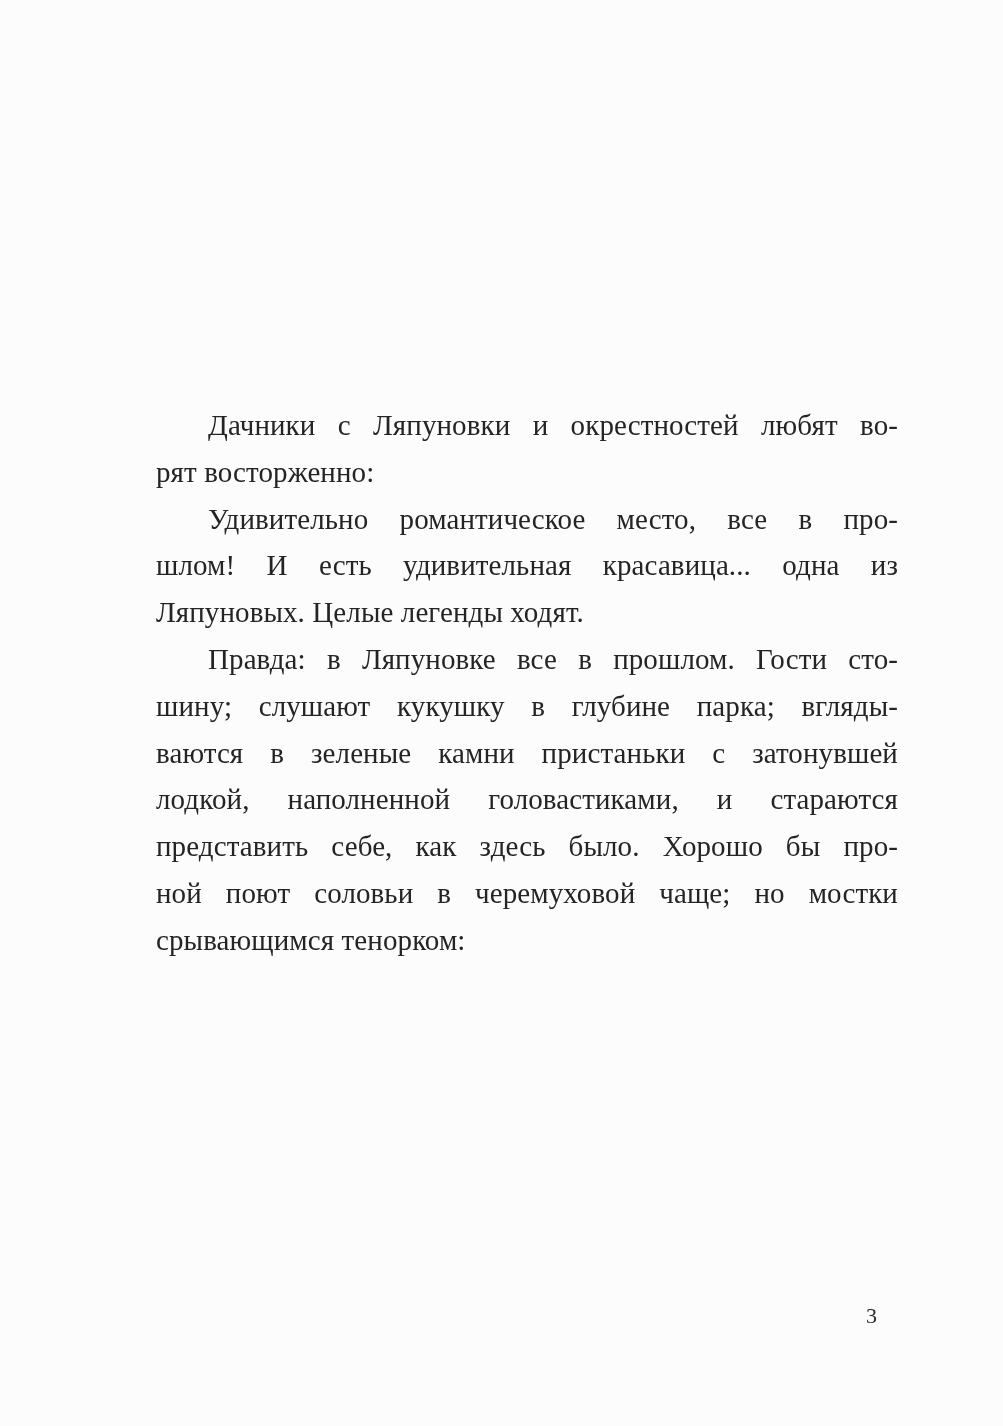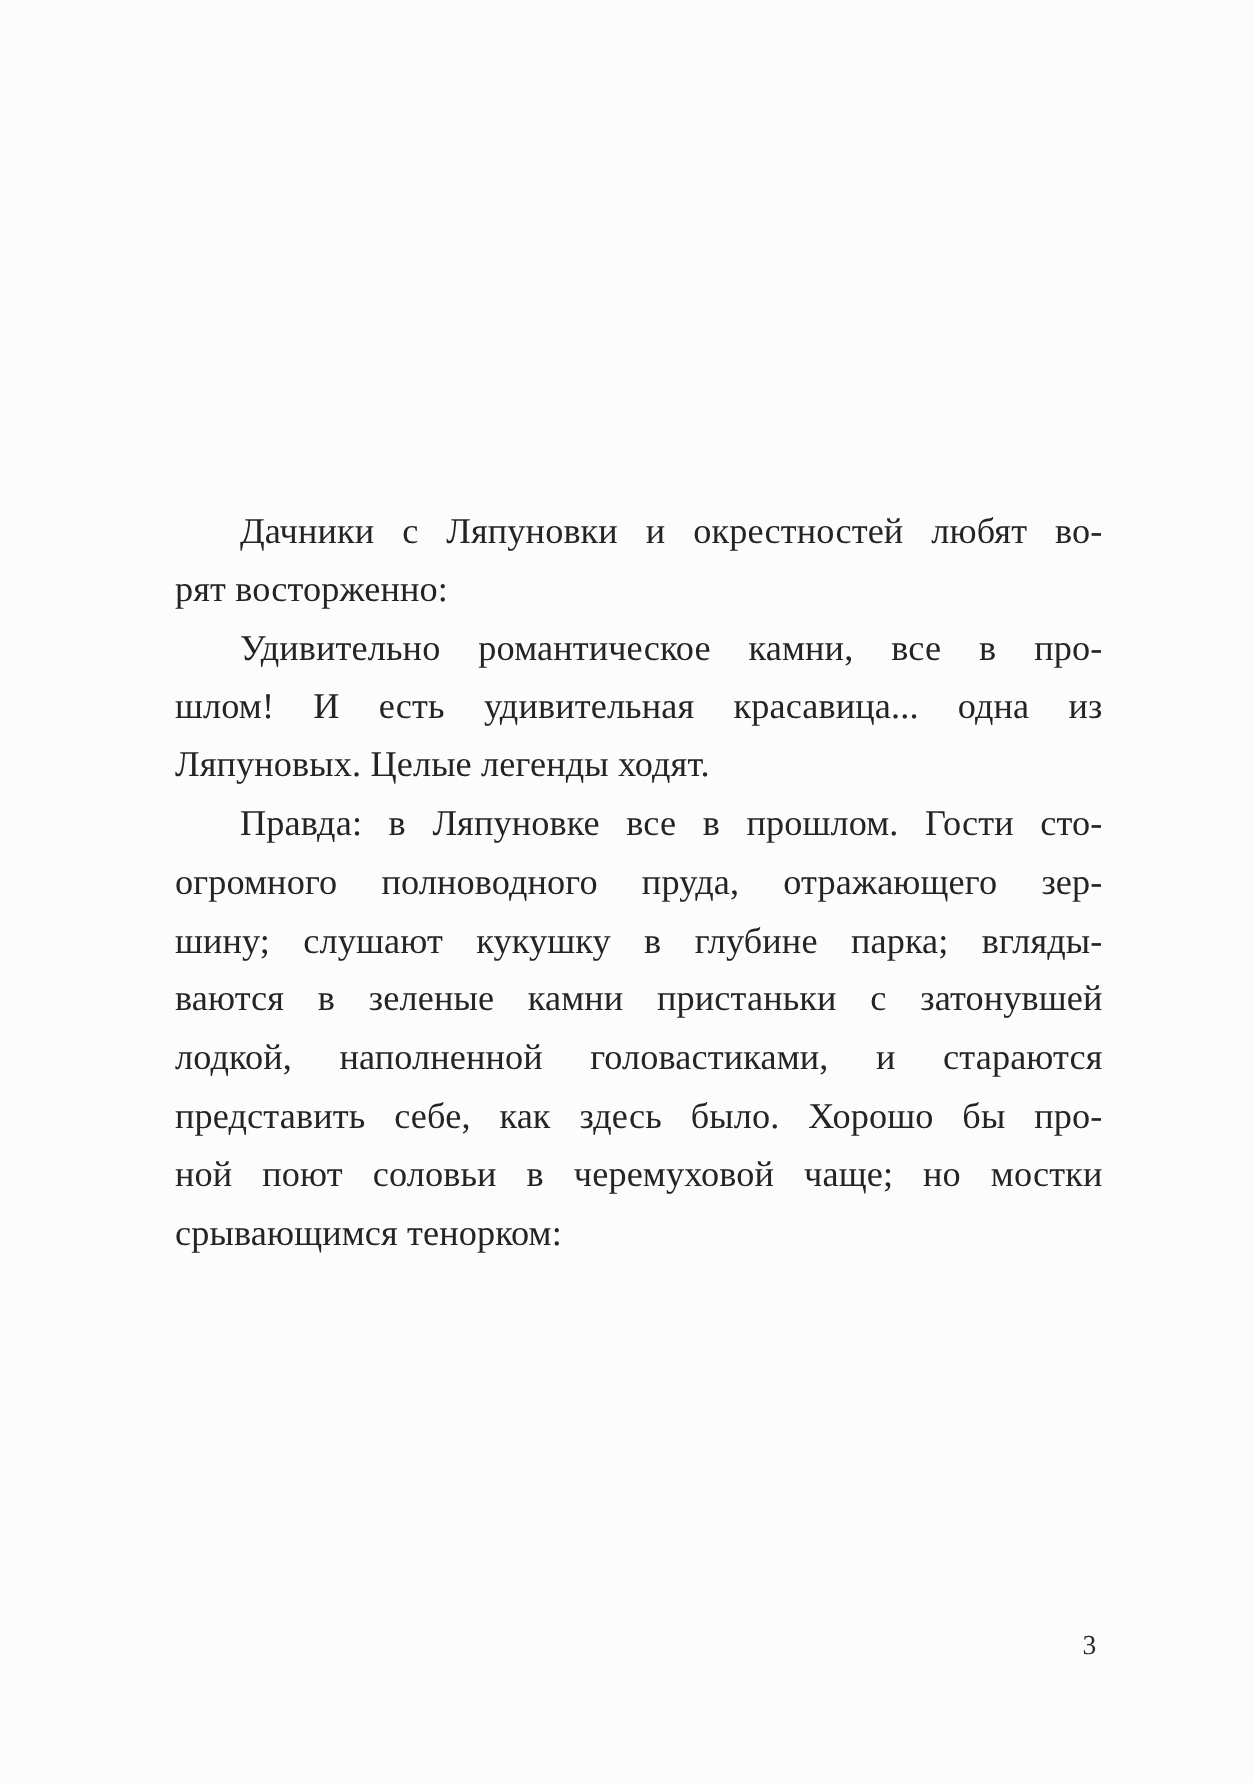--- a/index.html
+++ b/index.html
@@ -11,21 +11,21 @@
     position: relative;
     width: 1003px;
     height: 1426px;
     background: #fcfcfc;
     font-family: "Liberation Serif", serif;
     color: #242424;
     overflow: hidden;
   }
   .text-block {
     position: absolute;
-    left: 140px;
+    left: 156px;
     top: 402px;
     width: 742px;
   }
   .line {
     margin: 0;
     font-size: 29px;
     line-height: 46.8px;
     text-align: justify;
     text-align-last: justify;
     white-space: normal;
@@ -52,26 +52,25 @@
   }
 </style>
 </head>
 <body>
 
 <div class="book-page">
   <div class="text-block">
     <p class="line indent">Дачники с Ляпуновки и окрестностей любят во-</p>
     <p class="line para-end">рят восторженно:</p>
 
-    <p class="line indent">Удивительно романтическое камни, все в про-</p>
+    <p class="line indent">Удивительно романтическое место, все в про-</p>
     <p class="line">шлом! И есть удивительная красавица... одна из</p>
     <p class="line para-end">Ляпуновых. Целые легенды ходят.</p>
 
     <p class="line indent">Правда: в Ляпуновке все в прошлом. Гости сто-</p>
-    <p class="line">огромного полноводного пруда, отражающего зер-</p>
     <p class="line">шину; слушают кукушку в глубине парка; вгляды-</p>
     <p class="line">ваются в зеленые камни пристаньки с затонувшей</p>
     <p class="line">лодкой, наполненной головастиками, и стараются</p>
     <p class="line">представить себе, как здесь было. Хорошо бы про-</p>
     <p class="line">ной поют соловьи в черемуховой чаще; но мостки</p>
     <p class="line para-end">срывающимся тенорком:</p>
   </div>
 
   <div class="page-number">3</div>
 </div>

